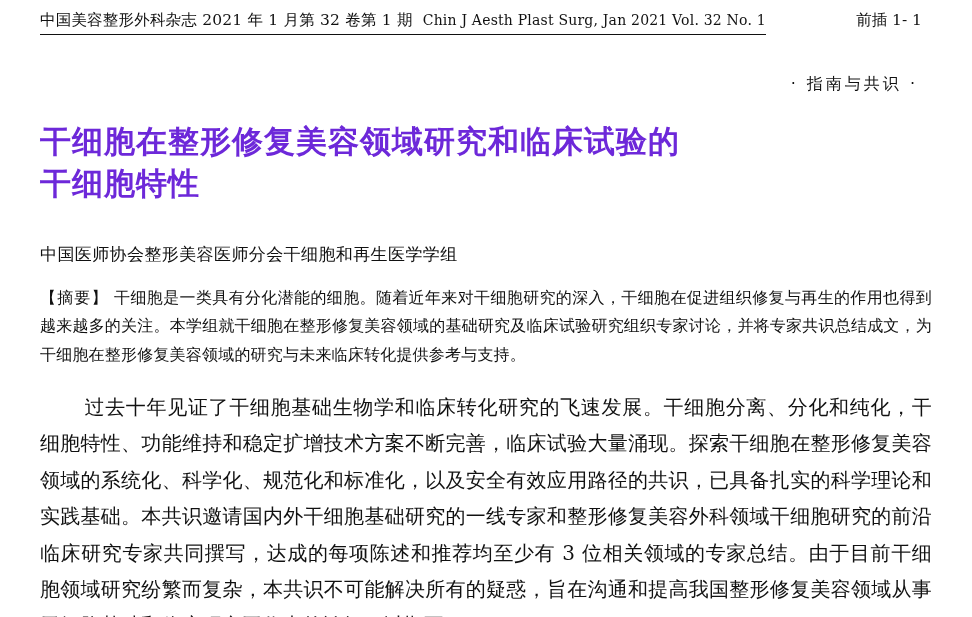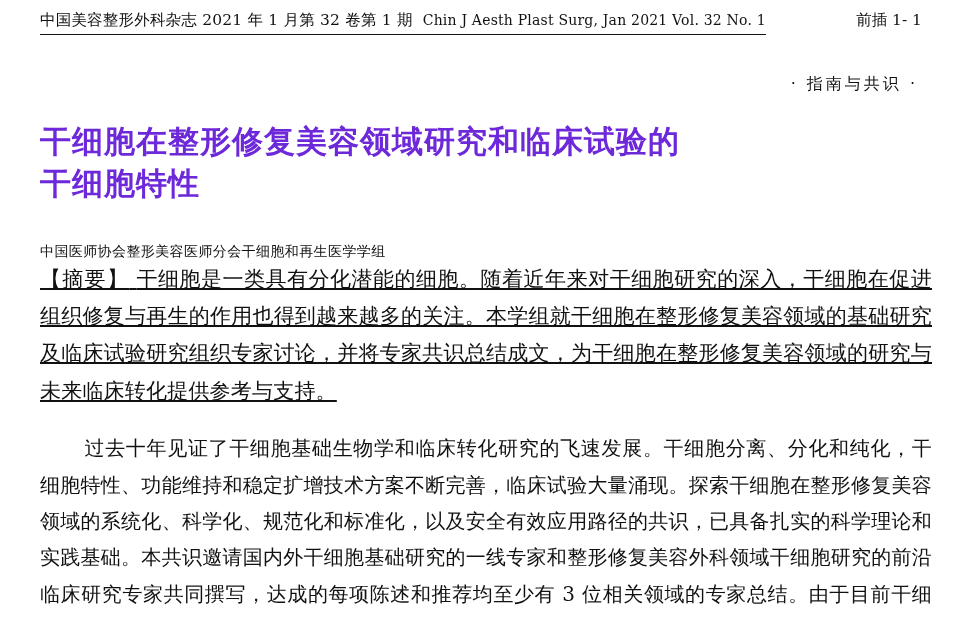--- a/index.html
+++ b/index.html
@@ -74,34 +74,34 @@
     color: #6d28d9;
     max-width: 860px;
   }
   .title .line {
     display: block;
   }
 
   
   .group {
     margin-top: 38px;
-    font-size: 14px;
+    font-size: 17px;
     letter-spacing: 0.4px;
     font-family: "DejaVu Sans", "Liberation Sans", sans-serif;
     color: #111;
   }
 
   
   .abstract {
-    font-size: 21px;
+    margin-top: 18px;
+    font-size: 16px;
     line-height: 1.78;
     text-align: justify;
     letter-spacing: 0.2px;
     max-width: 900px;
-    text-decoration: underline;
   }
   .abstract .lead {
     letter-spacing: 1px;
   }
 
   
   .body-text {
     margin-top: 20px;
     font-size: 20px;
     line-height: 1.82;

